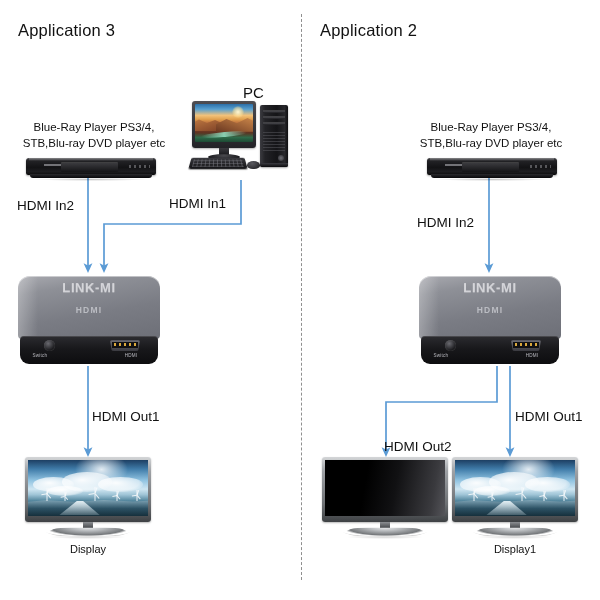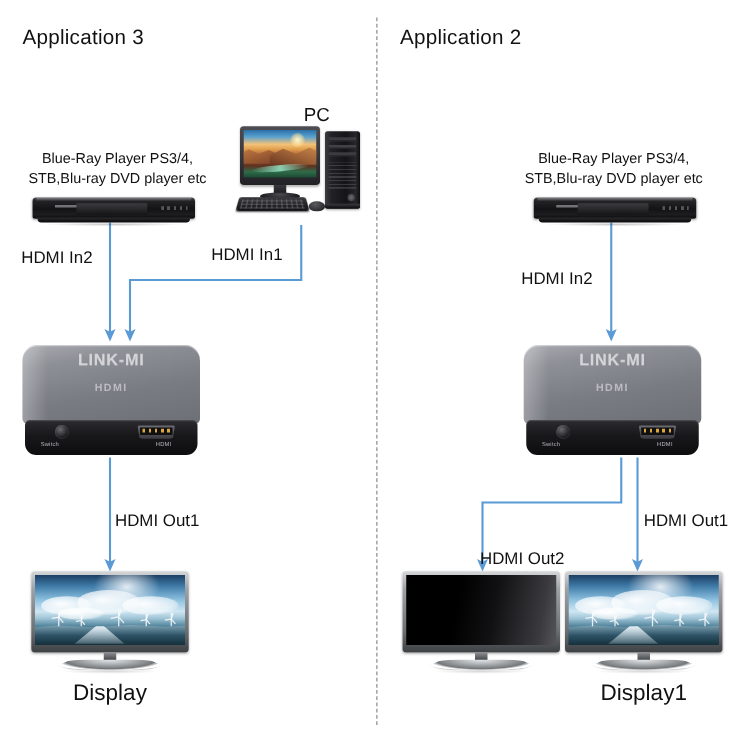--- a/index.html
+++ b/index.html
@@ -20,21 +20,21 @@
   .lbl {
     position: absolute;
     color: #1a1a1a;
     font-family: "Liberation Sans", sans-serif;
     white-space: nowrap;
     line-height: 1.25;
   }
   .app-title { font-size: 16.5px; letter-spacing: .2px; color: #111; }
   .hdmi-lbl  { font-size: 13.5px; color: #111; }
   .src-lbl   { font-size: 11.5px; color: #111; text-align: center; white-space: normal; line-height: 1.35; }
-  .disp-lbl  { font-size: 18px; color: #111; text-align: center; }
+  .disp-lbl  { font-size: 11px; color: #111; text-align: center; }
   .pc-lbl    { font-size: 15px; color: #111; }
 
   
   #divider {
     position: absolute;
     left: 301px; top: 14px;
     width: 0; height: 566px;
     border-left: 1px dashed #8f8f8f;
   }
 

